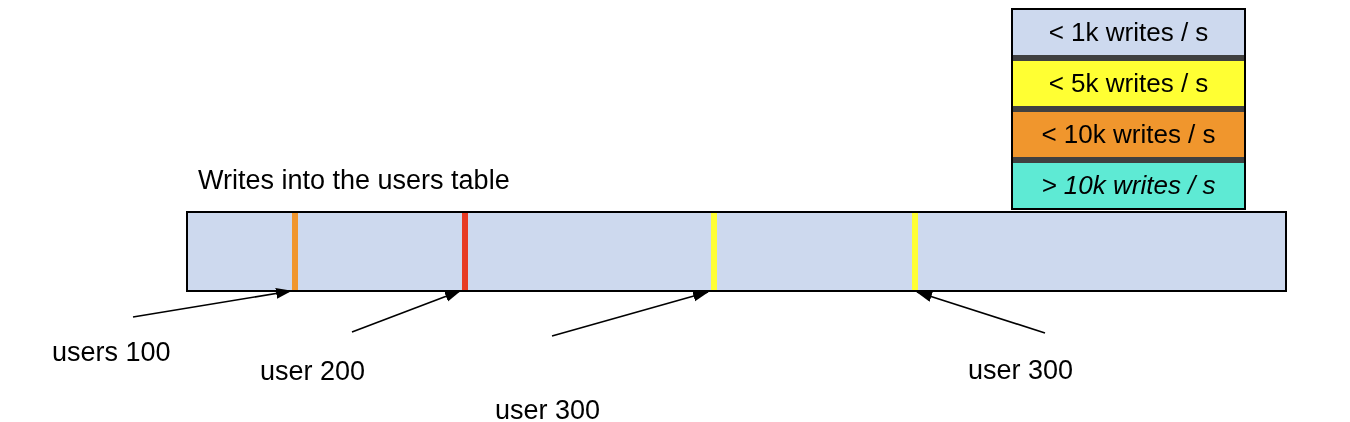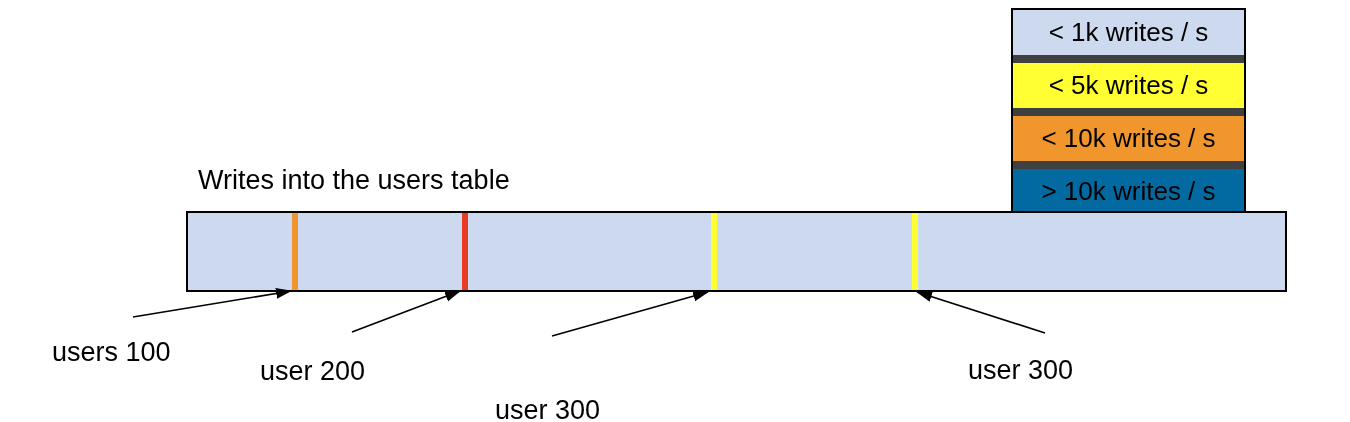--- a/index.html
+++ b/index.html
@@ -26,21 +26,21 @@
     top: 8px;
     width: 235px;
     border: 2px solid #000000;
     box-sizing: border-box;
   }
   .legend-row {
     height: 45px;
     line-height: 45px;
     text-align: center;
     font-size: 26px;
-    border-top: 8px solid #404040;
+    border-top: 6px solid #404040;
     white-space: nowrap;
   }
   .legend-row:first-child { border-top: none; }
   .bar {
     position: absolute;
     left: 186px;
     top: 211px;
     width: 1101px;
     height: 81px;
     border: 2px solid #000000;
@@ -70,21 +70,21 @@
 <body>
 
 <div id="canvas">
 
   <div class="title">Writes into the users table</div>
 
   <div class="legend" id="legend">
       <div class="legend-row" style="background: rgb(205, 217, 238);">&lt; 1k writes / s</div>
       <div class="legend-row" style="background: rgb(255, 255, 51);">&lt; 5k writes / s</div>
       <div class="legend-row" style="background: rgb(240, 150, 45);">&lt; 10k writes / s</div>
-      <div class="legend-row" style="background: #0369a1;">&gt; 10k writes / s</div>
+      <div class="legend-row" style="background: #5eead4; font-style: italic;">&gt; 10k writes / s</div>
     </div>
 
   <div class="bar" id="bar" style="background: rgb(205, 217, 238);">
       <div class="tick" style="left: 104px; background: rgb(240, 150, 45);"></div>
       <div class="tick" style="left: 274px; background: rgb(232, 59, 35);"></div>
       <div class="tick" style="left: 523px; background: rgb(255, 255, 51);"></div>
       <div class="tick" style="left: 724px; background: rgb(255, 255, 51);"></div>
     </div>
 
   <div id="labels">

